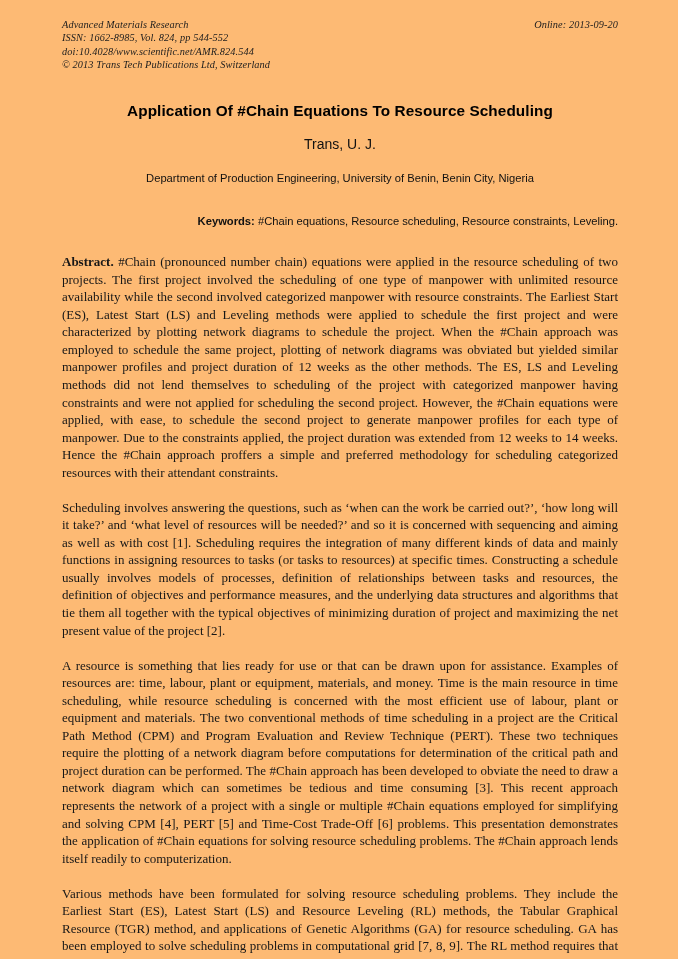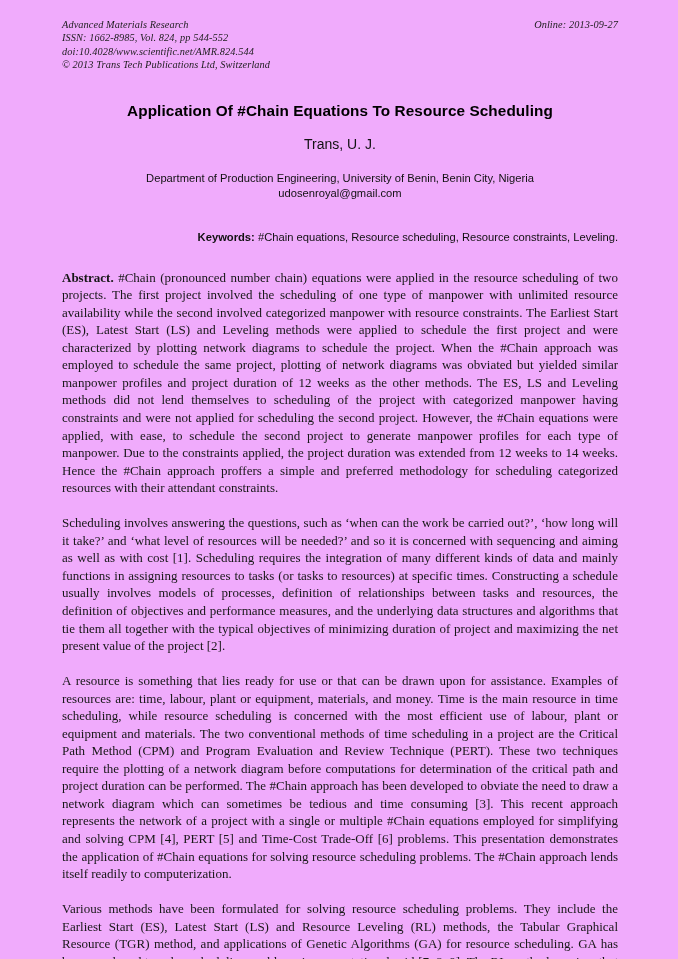--- a/index.html
+++ b/index.html
@@ -14,21 +14,21 @@
     font-family: "Liberation Serif", "DejaVu Serif", serif;
     color: #1a1a1a;
   }
 
   .page {
     position: relative;
     width: 678px;
     height: 959px;
     box-sizing: border-box;
     padding: 18px 60px 0 62px;
-    background: #f0abfc;
+    background: #fdba74;
   }
 
   
   .journal-header {
     position: relative;
     font-style: italic;
     font-size: 10.3px;
     line-height: 13.4px;
     color: #1d1d1d;
     letter-spacing: 0.1px;
@@ -114,28 +114,27 @@
 </head>
 <body>
 
 <div class="page">
 
   <div class="journal-header">
     <div class="jh-line">Advanced Materials Research</div>
     <div class="jh-line">ISSN: 1662-8985, Vol. 824, pp 544-552</div>
     <div class="jh-line">doi:10.4028/www.scientific.net/AMR.824.544</div>
     <div class="jh-line">© 2013 Trans Tech Publications Ltd, Switzerland</div>
-    <div class="journal-online">Online: 2013-09-27</div>
+    <div class="journal-online">Online: 2013-09-20</div>
   </div>
 
   <div class="title-block">
     <div class="paper-title">Application Of #Chain Equations To Resource Scheduling</div>
     <div class="paper-author">Trans, U. J.</div>
     <div class="affiliation">Department of Production Engineering, University of Benin, Benin City, Nigeria</div>
-    <div class="email">udosenroyal@gmail.com</div>
   </div>
 
   <div class="keywords">
     <span class="kw-label">Keywords:</span><span> #Chain equations, Resource scheduling, Resource constraints, Leveling.</span>
   </div>
 
   <p class="para abstract"><span class="lead">Abstract.</span><span> #Chain (pronounced number chain) equations were applied in the resource scheduling of two projects. The first project involved the scheduling of one type of manpower with unlimited resource availability while the second involved categorized manpower with resource constraints. The Earliest Start (ES), Latest Start (LS) and Leveling methods were applied to schedule the first project and were characterized by plotting network diagrams to schedule the project. When the #Chain approach was employed to schedule the same project, plotting of network diagrams was obviated but yielded similar manpower profiles and project duration of 12 weeks as the other methods. The ES, LS and Leveling methods did not lend themselves to scheduling of the project with categorized manpower having constraints and were not applied for scheduling the second project. However, the #Chain equations were applied, with ease, to schedule the second project to generate manpower profiles for each type of manpower. Due to the constraints applied, the project duration was extended from 12 weeks to 14 weeks. Hence the #Chain approach proffers a simple and preferred methodology for scheduling categorized resources with their attendant constraints.</span></p>
 
   <p class="para">Scheduling involves answering the questions, such as ‘when can the work be carried out?’, ‘how long will it take?’ and ‘what level of resources will be needed?’ and so it is concerned with sequencing and aiming as well as with cost [1]. Scheduling requires the integration of many different kinds of data and mainly functions in assigning resources to tasks (or tasks to resources) at specific times. Constructing a schedule usually involves models of processes, definition of relationships between tasks and resources, the definition of objectives and performance measures, and the underlying data structures and algorithms that tie them all together with the typical objectives of minimizing duration of project and maximizing the net present value of the project [2].</p>
   <p class="para">A resource is something that lies ready for use or that can be drawn upon for assistance. Examples of resources are: time, labour, plant or equipment, materials, and money. Time is the main resource in time scheduling, while resource scheduling is concerned with the most efficient use of labour, plant or equipment and materials. The two conventional methods of time scheduling in a project are the Critical Path Method (CPM) and Program Evaluation and Review Technique (PERT). These two techniques require the plotting of a network diagram before computations for determination of the critical path and project duration can be performed. The #Chain approach has been developed to obviate the need to draw a network diagram which can sometimes be tedious and time consuming [3]. This recent approach represents the network of a project with a single or multiple #Chain equations employed for simplifying and solving CPM [4], PERT [5] and Time-Cost Trade-Off [6] problems. This presentation demonstrates the application of #Chain equations for solving resource scheduling problems. The #Chain approach lends itself readily to computerization.</p>

